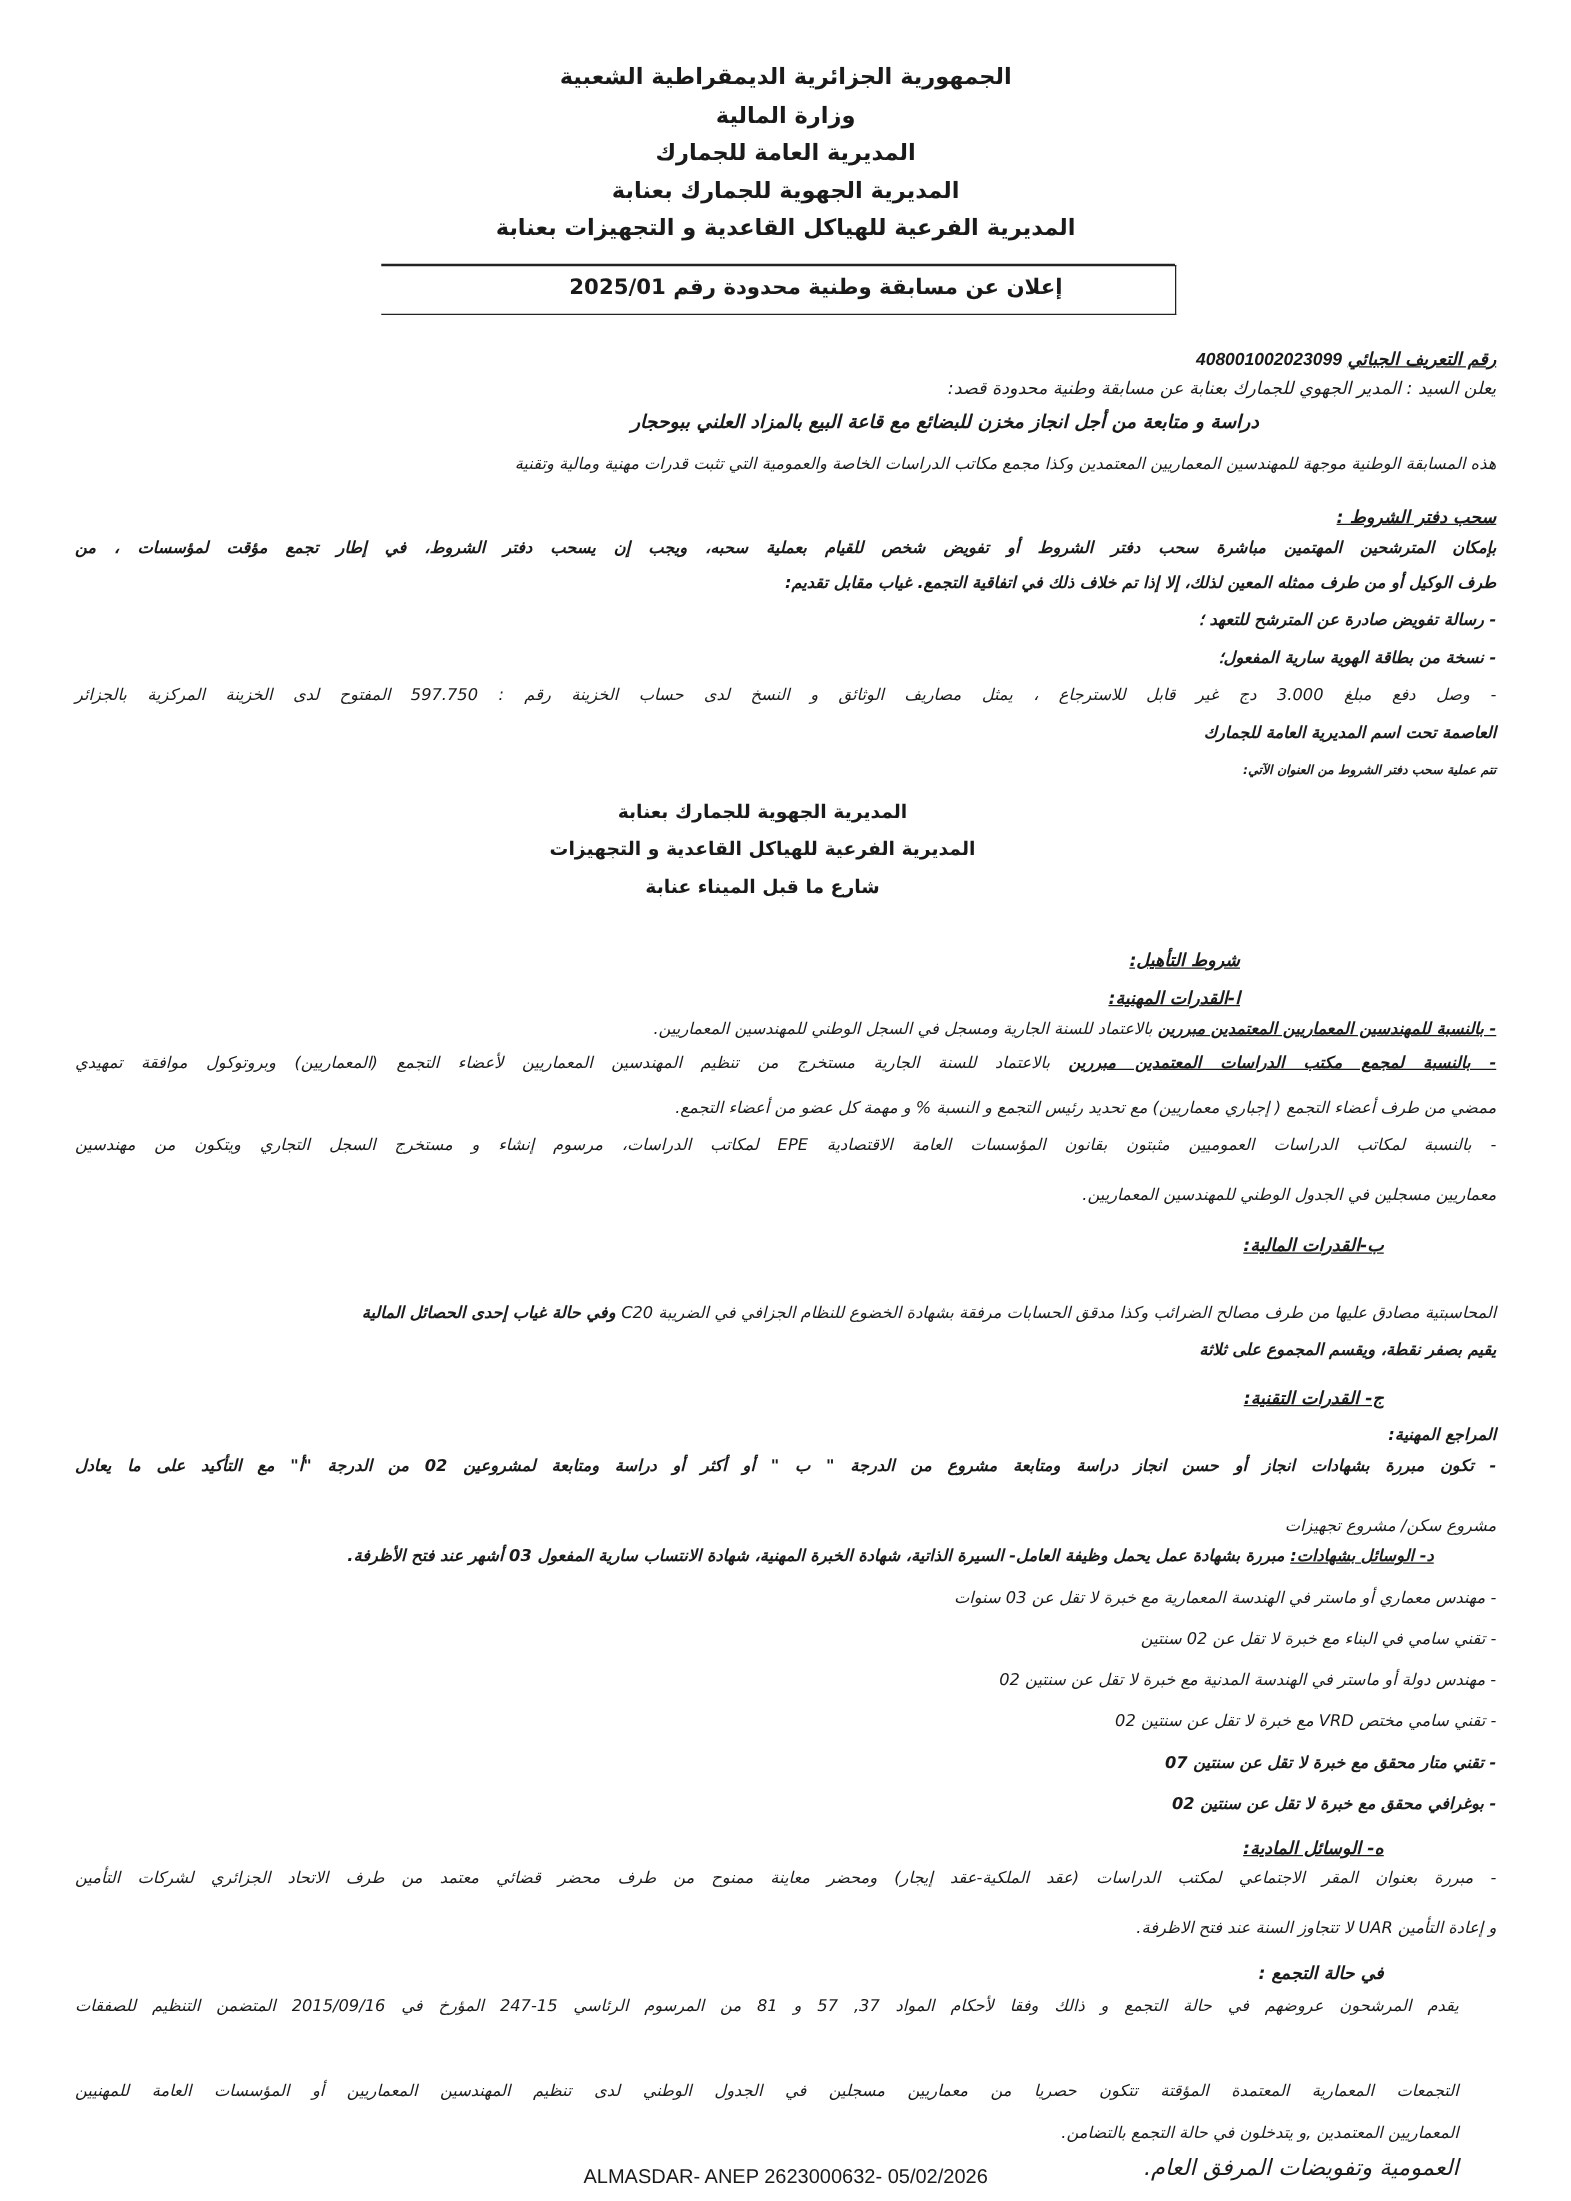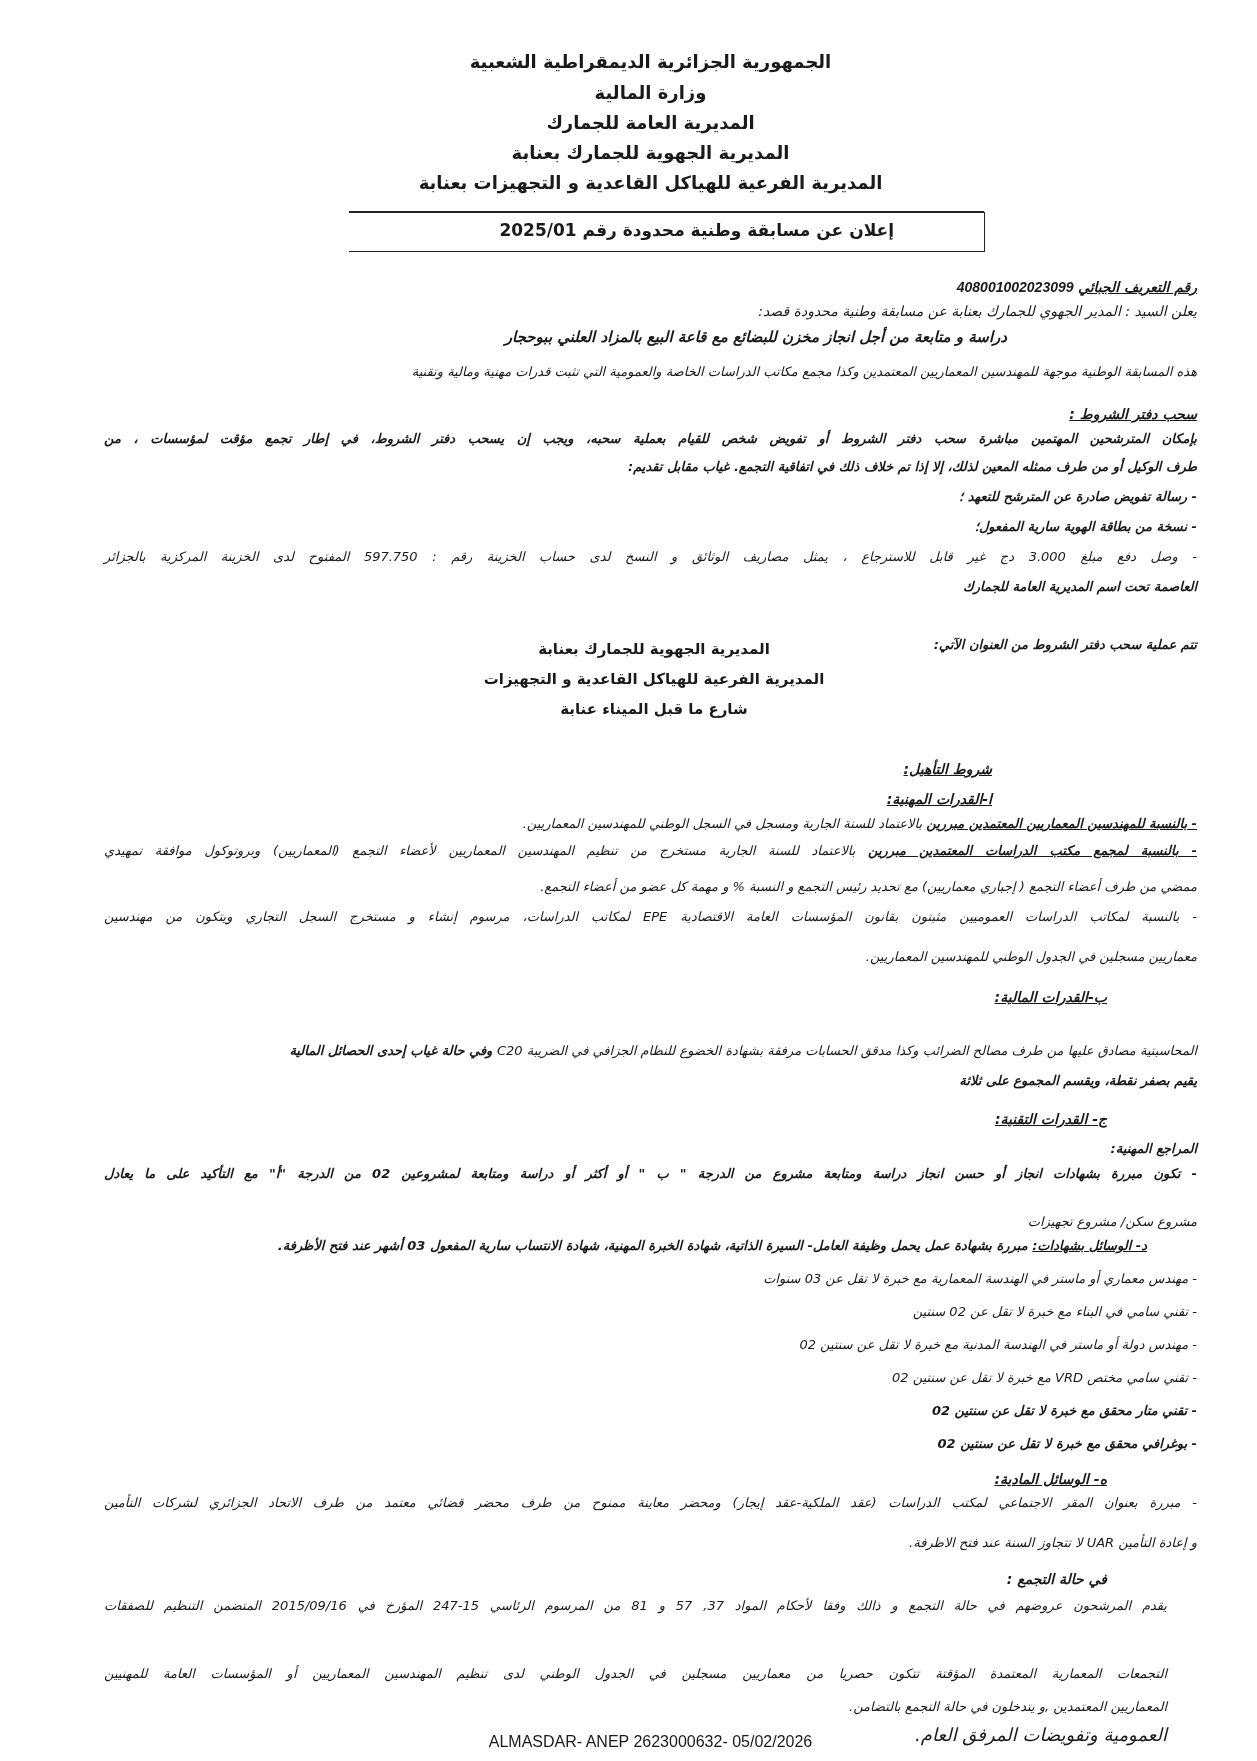--- a/index.html
+++ b/index.html
@@ -1,18 +1,18 @@
 <!DOCTYPE html>
 <html lang="ar" dir="rtl"><head>
 <meta charset="utf-8">
 <style>
   html, body { margin:0; padding:0; background:#ffffff; }
   body { width:1257px; height:1761px; position:relative; overflow:hidden;
          font-family:"DejaVu Sans", sans-serif; color:#1a1a1a; }
-  .page { position:absolute; inset:0;margin-left:44px; }
+  .page { position:absolute; inset:0; }
   .hdr { position:absolute; left:0; right:0; text-align:center; font-weight:bold;
          font-size:18px; line-height:20px; }
   .titlebox { position:absolute; left:305px; top:212px; width:635px; height:38px;
               border:1px solid #222; border-left:none; }
   .titlebox .rule { position:absolute; left:0; top:-2px; width:100%; border-top:1px solid #222; }
   .titlebox span { position:absolute; right:90px; top:7px; font-weight:bold; font-size:17px; }
   .ln { position:absolute; right:60px; font-size:14px; line-height:18px; white-space:nowrap;font-style:italic; }
   .full { left:60px; text-align:justify; text-align-last:justify; }
   .b { font-weight:bold; }
   .u { text-decoration:underline; }
@@ -44,21 +44,21 @@
   <div class="ln b" style="top:328px;right:250px;font-size:15px">دراسة و متابعة من أجل انجاز مخزن للبضائع مع قاعة البيع بالمزاد العلني ببوحجار</div>
   <div class="ln" style="top:363px;font-size:13px">هذه المسابقة الوطنية موجهة للمهندسين المعماريين المعتمدين وكذا مجمع مكاتب الدراسات الخاصة والعمومية التي تثبت قدرات مهنية ومالية وتقنية</div>
 
   <div class="ln b u" style="top:405px">سحب دفتر الشروط :</div>
   <div class="ln b full" style="top:430px;font-size:13px">بإمكان المترشحين المهتمين مباشرة سحب دفتر الشروط أو تفويض شخص للقيام بعملية سحبه، ويجب إن يسحب دفتر الشروط، في إطار تجمع مؤقت لمؤسسات ، من</div>
   <div class="ln b" style="top:458px;font-size:13px">طرف الوكيل أو من طرف ممثله المعين لذلك، إلا إذا تم خلاف ذلك في اتفاقية التجمع. غياب مقابل تقديم:</div>
   <div class="ln b" style="top:488px;font-size:13px">- رسالة تفويض صادرة عن المترشح للتعهد ؛</div>
   <div class="ln b" style="top:518px;font-size:13px">- نسخة من بطاقة الهوية سارية المفعول؛</div>
   <div class="ln full" style="top:548px;font-size:13px">- وصل دفع مبلغ 3.000 دج غير قابل للاسترجاع ، يمثل مصاريف الوثائق و النسخ لدى حساب الخزينة رقم : 597.750 المفتوح لدى الخزينة المركزية بالجزائر</div>
   <div class="ln b" style="top:578px;font-size:13px">العاصمة تحت اسم المديرية العامة للجمارك</div>
-  <div class="ln b" style="top:636px;font-size:13px">تتم عملية سحب دفتر الشروط من العنوان الآتي:</div>
+  <div class="ln b" style="top:608px;font-size:10px">تتم عملية سحب دفتر الشروط من العنوان الآتي:</div>
 
   <div class="center" style="top:640px;left:420px;width:380px">المديرية الجهوية للجمارك بعنابة</div>
   <div class="center" style="top:670px;left:420px;width:380px">المديرية الفرعية للهياكل القاعدية و التجهيزات</div>
   <div class="center" style="top:700px;left:420px;width:380px">شارع ما قبل الميناء عنابة</div>
 
   <div class="ln b u" style="top:760px;right:265px">شروط التأهيل:</div>
   <div class="ln b u" style="top:790px;right:265px">ا-القدرات المهنية:</div>
   <div class="ln" style="top:815px;font-size:13px">
     <span class="b u">- بالنسبة للمهندسين المعماريين المعتمدين مبررين</span><span> بالاعتماد للسنة الجارية ومسجل في السجل الوطني للمهندسين المعماريين.</span>
   </div>
@@ -80,21 +80,21 @@
   <div class="ln b full" style="top:1165px;font-size:13px">- تكون مبررة بشهادات انجاز أو حسن انجاز دراسة ومتابعة مشروع من الدرجة " ب " أو أكثر أو دراسة ومتابعة لمشروعين 02 من الدرجة "أ" مع التأكيد على ما يعادل</div>
   <div class="ln" style="top:1213px;font-size:13px">مشروع سكن/ مشروع تجهيزات</div>
 
   <div class="ln b" style="top:1237px;right:110px;font-size:13px">
     <span class="u">د- الوسائل بشهادات:</span><span> مبررة بشهادة عمل يحمل وظيفة العامل- السيرة الذاتية، شهادة الخبرة المهنية، شهادة الانتساب سارية المفعول 03 أشهر عند فتح الأظرفة.</span>
   </div>
   <div class="ln" style="top:1270px;font-size:13px">- مهندس معماري أو ماستر في الهندسة المعمارية مع خبرة لا تقل عن 03 سنوات</div>
   <div class="ln" style="top:1303px;font-size:13px">- تقني سامي في البناء مع خبرة لا تقل عن 02 سنتين</div>
   <div class="ln" style="top:1336px;font-size:13px">- مهندس دولة أو ماستر في الهندسة المدنية مع خبرة لا تقل عن سنتين 02</div>
   <div class="ln" style="top:1369px;font-size:13px">- تقني سامي مختص VRD مع خبرة لا تقل عن سنتين 02</div>
-  <div class="ln b" style="top:1402px;font-size:13px">- تقني متار محقق مع خبرة لا تقل عن سنتين 02</div>
+  <div class="ln b" style="top:1402px;font-size:13px">- تقني متار محقق مع خبرة لا تقل عن سنتين 07</div>
   <div class="ln b" style="top:1435px;font-size:13px">- بوغرافي محقق مع خبرة لا تقل عن سنتين 02</div>
 
   <div class="ln b u" style="top:1470px;right:150px">ه- الوسائل المادية:</div>
   <div class="ln full" style="top:1494px;font-size:13px">- مبررة بعنوان المقر الاجتماعي لمكتب الدراسات (عقد الملكية-عقد إيجار) ومحضر معاينة ممنوح من طرف محضر قضائي معتمد من طرف الاتحاد الجزائري لشركات التأمين</div>
   <div class="ln" style="top:1534px;font-size:13px">و إعادة التأمين UAR لا تتجاوز السنة عند فتح الاظرفة.</div>
 
   <div class="ln b" style="top:1570px;right:150px">في حالة التجمع :</div>
   <div class="ln full" style="top:1597px;font-size:13px;right:90px">يقدم المرشحون عروضهم في حالة التجمع و ذالك وفقا لأحكام المواد 37, 57 و 81 من المرسوم الرئاسي 15-247 المؤرخ في 2015/09/16 المتضمن التنظيم للصفقات</div>
   <div class="ln" style="top:1726px;font-size:18px;right:90px">العمومية وتفويضات المرفق العام.</div>
   <div class="ln full" style="top:1665px;font-size:13px;right:90px">التجمعات المعمارية المعتمدة المؤقتة تتكون حصريا من معماريين مسجلين في الجدول الوطني لدى تنظيم المهندسين المعماريين أو المؤسسات العامة للمهنيين</div>

